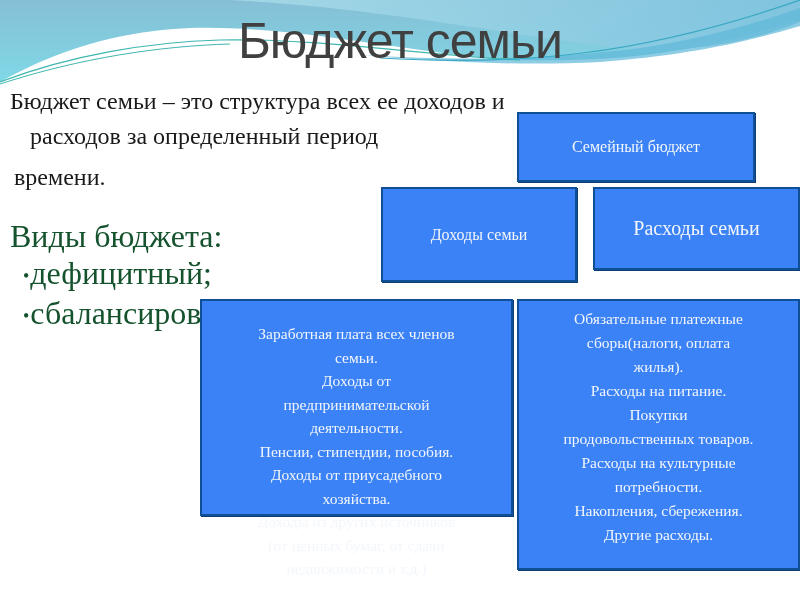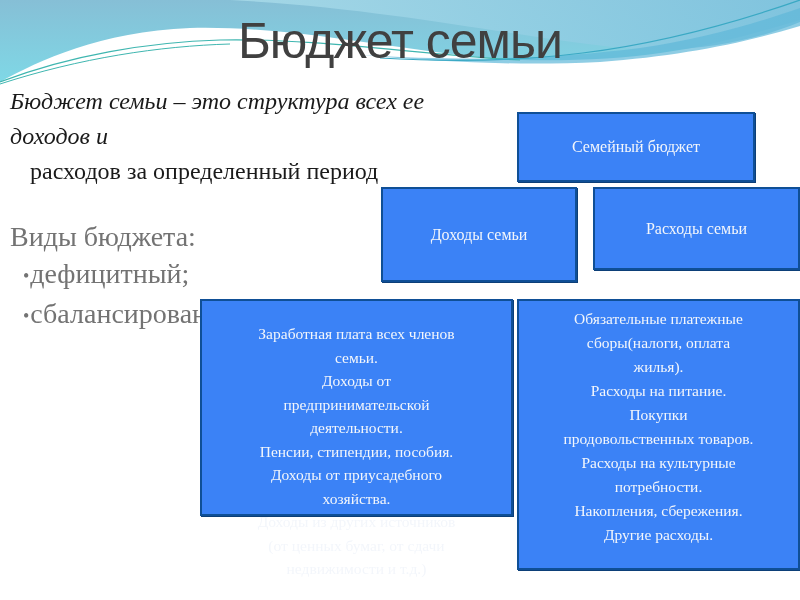--- a/index.html
+++ b/index.html
@@ -1,30 +1,30 @@
 <!DOCTYPE html>
 <html><head>
 <meta charset="utf-8">
 <style>
   html, body { margin:0; padding:0; }
   body { width:800px; height:600px; position:relative; overflow:hidden; background:#ffffff; font-family:"DejaVu Serif", serif; }
   .bg { position:absolute; left:0; top:0; width:800px; height:600px; }
   .title { position:absolute; left:0; top:12px; width:800px; text-align:center; font-family:"Liberation Sans", sans-serif; font-size:50px; color:#404040; letter-spacing:-1px; }
   .def { position:absolute; left:10px; top:84px; width:500px; font-family:"Liberation Serif", serif; font-size:24px; color:#1a1a1a; line-height:35px; }
-  .def .l1 { display:block;font-style:italic; }
+  .def .l1 { display:block; }
   .def .l2 { display:block; padding-left:20px; }
   .def .l3 { display:block; padding-left:4px; margin-top:6px; }
-  .types { position:absolute; left:0; top:218px; font-family:"Liberation Serif", serif; font-size:28px; color:#737373; line-height:37px; }
+  .types { position:absolute; left:0; top:218px; font-family:"Liberation Serif", serif; font-size:32px; color:#14532d; line-height:37px; }
   .types .head { padding-left:10px; display:block; }
   .types .item { display:block;margin-left:23px; }
   .types .item::before { content:"•"; font-size:18px; vertical-align:middle; margin-right:1px; }
   .box { position:absolute; background:#3b82f6; border:2px solid #0f4f96; color:#f3f6fb; text-align:center; box-sizing:border-box; display:flex; align-items:center; justify-content:center; font-family:"Liberation Serif", serif; box-shadow:1px 1px 0 #0c3f78; }
   .box-top { left:517px; top:112px; width:238px; height:70px; font-size:16px; }
   .box-inc { left:381px; top:187px; width:196px; height:95px; font-size:16px; }
-  .box-exp { left:593px; top:187px; width:207px; height:83px; font-size:16px;text-align:center; }
+  .box-exp { left:593px; top:187px; width:207px; height:83px; font-size:20px;text-align:center; }
   .box-big { font-size:15.5px; line-height:24px; white-space:pre-line; }
   .box-incl { left:200px; top:299px; width:313px; height:217px; align-items:flex-start; padding-top:21px; line-height:23.5px; }
   .box-expl { left:517px; top:299px; width:283px; height:271px; align-items:flex-start; padding-top:6px; }
 </style>
 </head>
 <body>
 
 <svg class="bg" viewBox="0 0 800 600" preserveAspectRatio="none">
   <defs>
     <linearGradient id="g1" x1="0" y1="0" x2="0" y2="1">
@@ -42,20 +42,21 @@
   <path d="M0,82 C70,55 150,42 220,40 C320,38 420,55 520,60" fill="none" stroke="#3fb6b0" stroke-width="1.2"></path>
   <path d="M0,84 C80,58 160,46 230,44" fill="none" stroke="#3fb6b0" stroke-width="1"></path>
   <path d="M380,58 C520,66 640,56 800,0" fill="none" stroke="#3aa9c4" stroke-width="1.2"></path>
 </svg>
 
 <div class="title">Бюджет семьи</div>
 
 <div class="def">
   <span class="l1">Бюджет семьи – это структура всех ее доходов и</span>
   <span class="l2">расходов за определенный период</span>
+  <span class="l3">времени.</span>
 </div>
 
 <div class="types">
   <span class="head">Виды бюджета:</span>
   <span class="item">дефицитный;</span>
   <span class="item">сбалансированный.</span>
 </div>
 
 <div class="box box-top">
   <span>Семейный бюджет</span>

